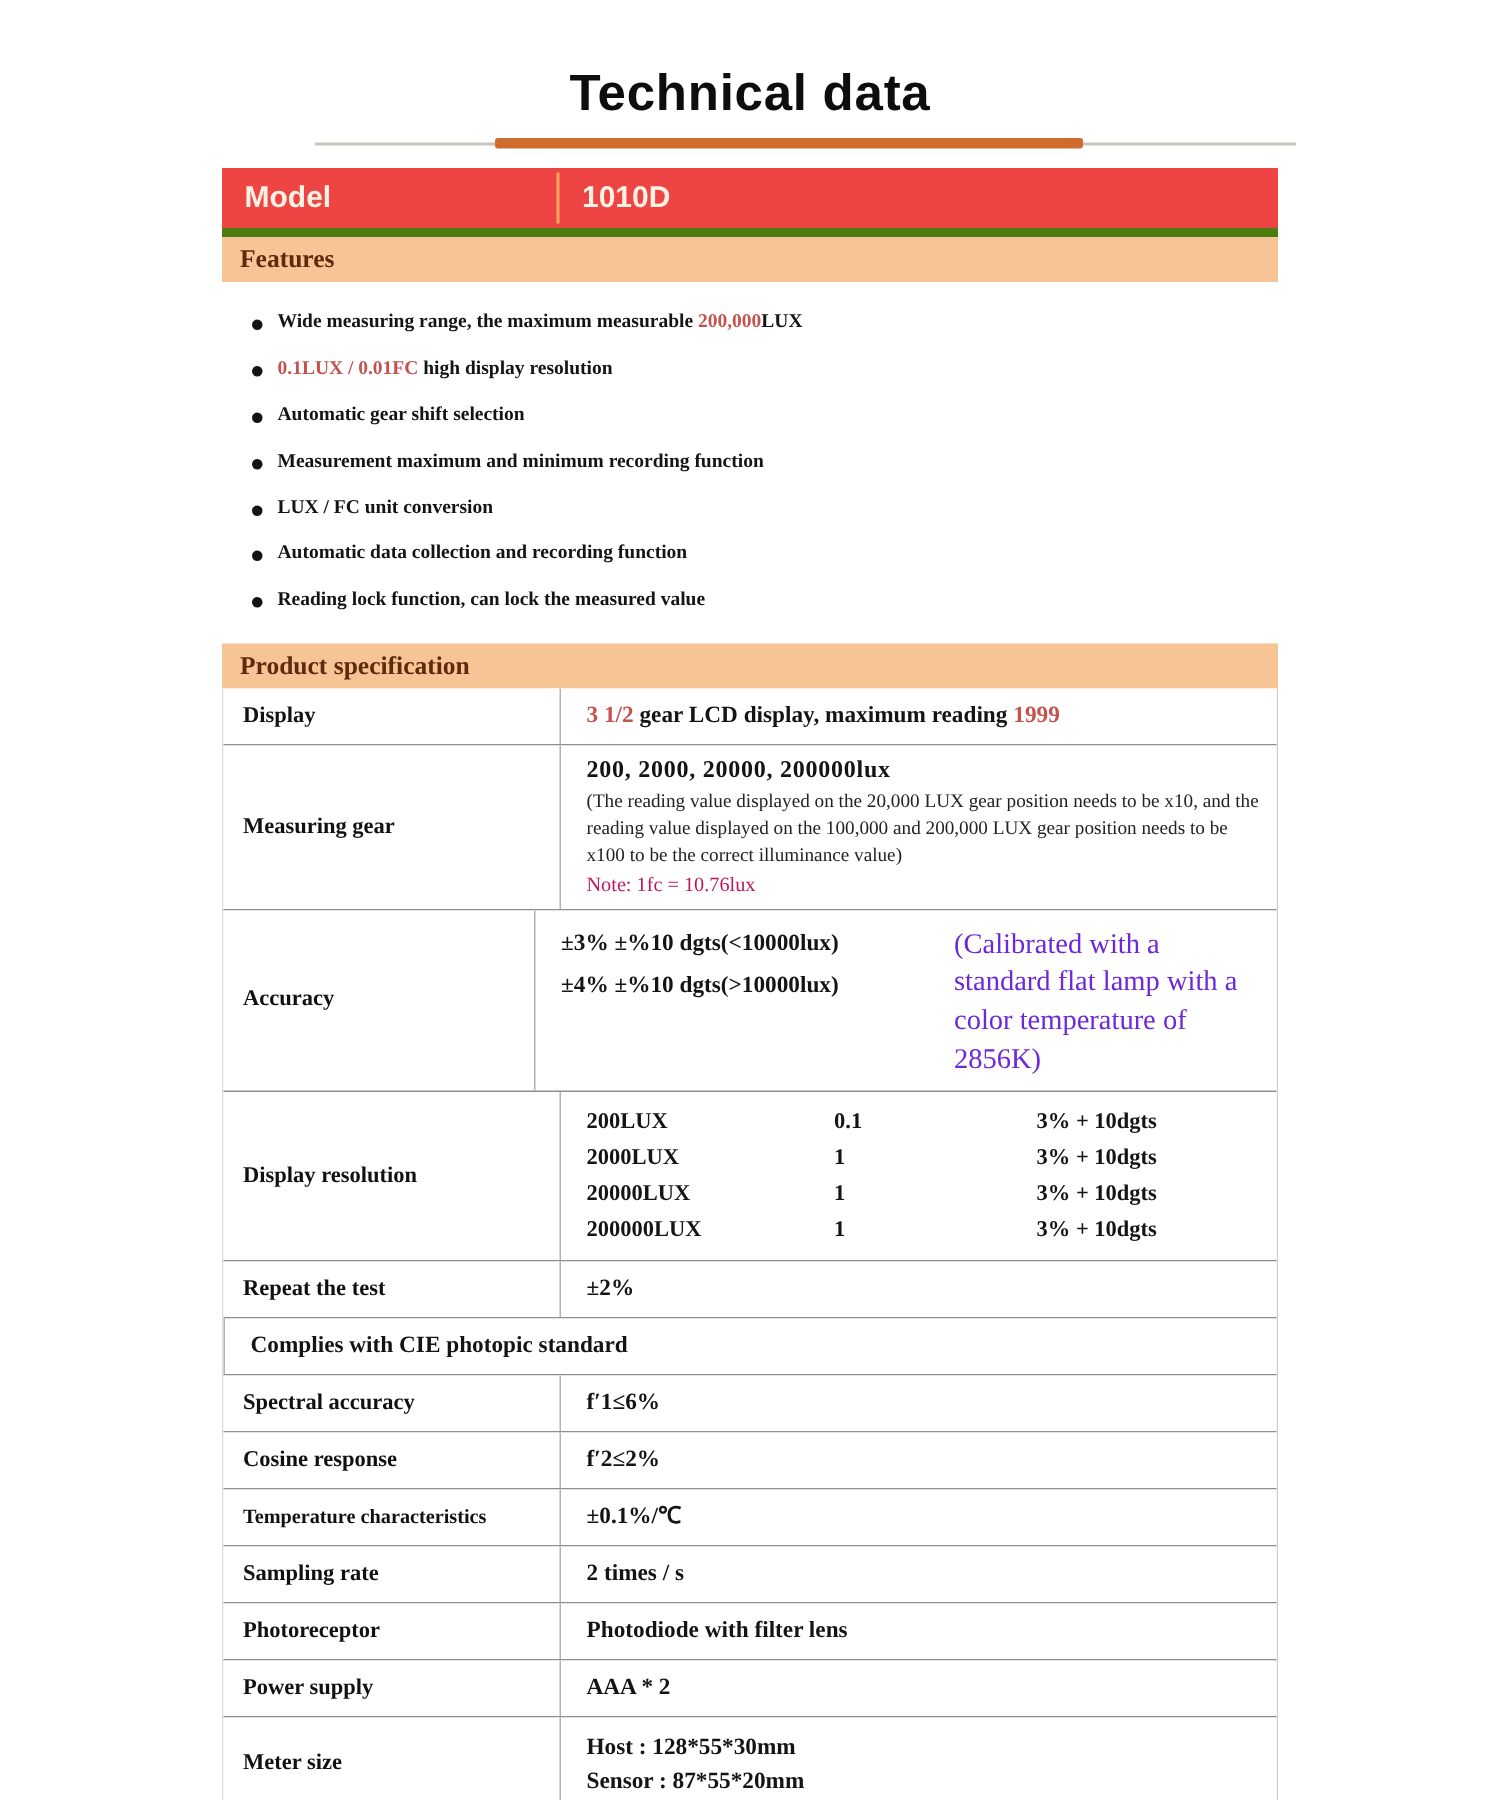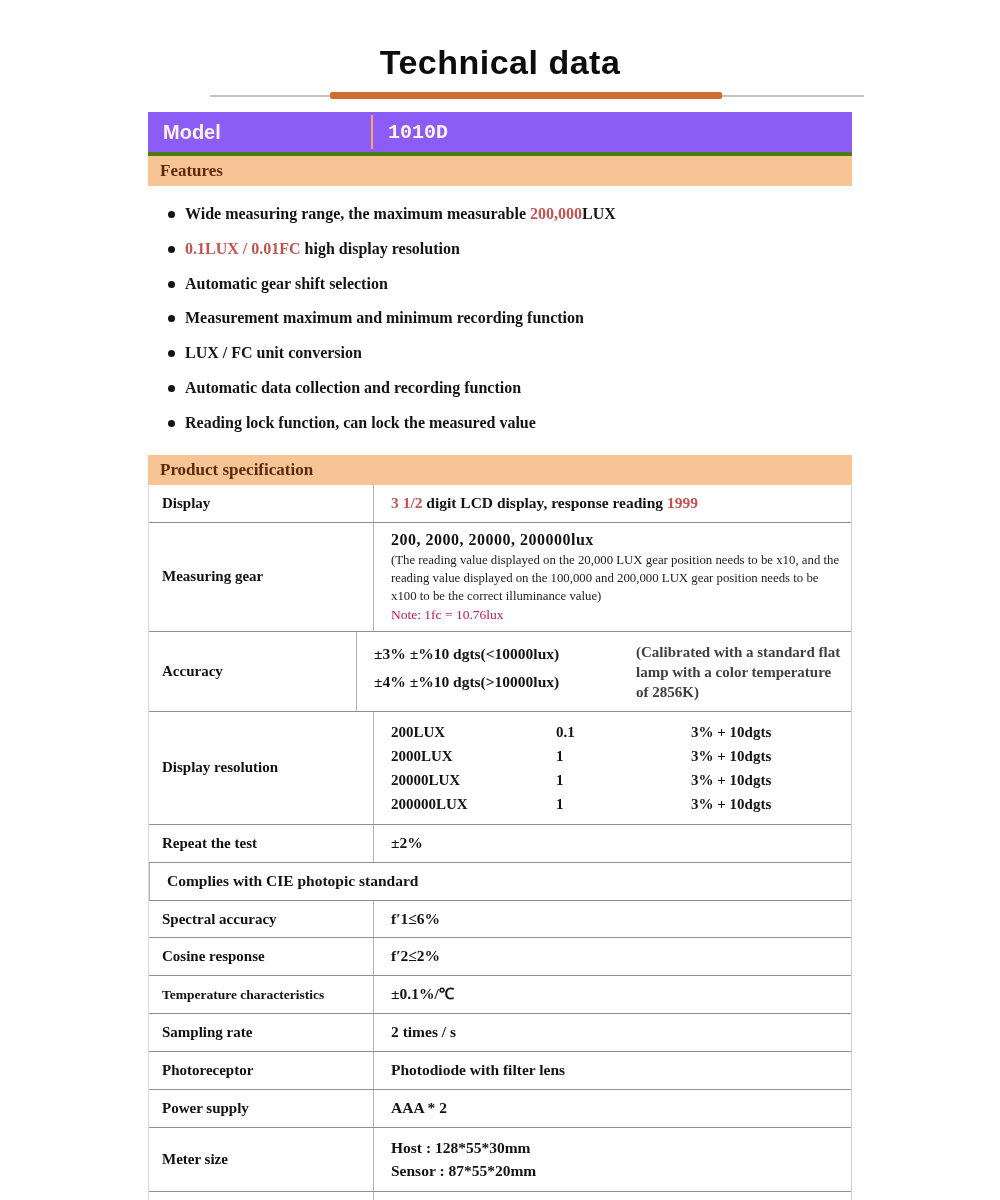--- a/index.html
+++ b/index.html
@@ -11,39 +11,39 @@
   .page-title{font-family:"Liberation Sans",sans-serif;font-weight:bold;font-size:34px;
               color:#0d0d0d;letter-spacing:0.5px;line-height:1.1;}
   .underline{position:absolute;top:92px;left:0;width:1000px;height:8px;}
   .underline .grayline{position:absolute;left:210px;top:3px;width:725px;height:2px;background:#c9c3be;}
   .underline .orangebar{position:absolute;left:330px;top:0;width:392px;height:7px;background:#d06c2e;border-radius:2px;}
 
   
   .table{position:absolute;left:148px;top:112px;width:704px;}
 
   
-  .model-row{display:flex;align-items:center;height:40px;background:#8b5cf6;
-             border-bottom:4px solid #4d7c0f;}
+  .model-row{display:flex;align-items:center;height:40px;background:#ef4444;
+             border-bottom:6px solid #4d7c0f;}
   .model-row .m-label{width:223px;padding-left:15px;box-sizing:border-box;
       font-family:"Liberation Sans",sans-serif;font-weight:bold;font-size:20px;color:#fcf2e4;}
   .model-row .m-divider{width:2px;height:34px;background:#f9a75c;}
   .model-row .m-value{flex:1;padding-left:15px;
-      font-family:Liberation Mono, monospace;font-weight:bold;font-size:20px;color:#fcf2e4;}
+      font-family:Liberation Sans, sans-serif;font-weight:bold;font-size:20px;color:#fcf2e4;}
 
   
   .section-bar{height:30px;background:#f7c495;display:flex;align-items:center;
                padding-left:12px;box-sizing:border-box;}
   .section-bar .s-title{font-weight:bold;font-size:17px;color:#5c2b0e;}
 
   
   .features-list{padding:11px 10px 14px 0;background:#ffffff;}
   .feature-item{display:flex;align-items:flex-start;padding:7px 0 7px 20px;}
   .feature-item .dot{width:7px;height:7px;border-radius:50%;background:#141414;
                      margin:7px 10px 0 0;flex:0 0 auto;}
-  .feature-text{font-weight:bold;font-size:16px;line-height:1.3;color:#141414;}
+  .feature-text{font-weight:bold;font-size:13px;line-height:1.3;color:#141414;}
   .red{color:#c4524e;}
 
   
   .spec-rows{border-left:1px solid #dcdcdc;border-right:1px solid #d0d0d0;}
   .spec-row{display:flex;border-bottom:1px solid #8f8f8f;background:#ffffff;min-height:35px;}
   .cell-label{width:224px;box-sizing:border-box;padding:9px 6px 9px 13px;
               font-weight:bold;font-size:15px;color:#111;display:flex;align-items:center;}
   .cell-label.small{font-size:13.5px;}
   .cell-value{flex:1;box-sizing:border-box;padding:8px 10px 8px 17px;
               border-left:1px solid #b3b3b3;display:flex;flex-direction:column;justify-content:center;}
@@ -52,21 +52,21 @@
 
   
   .mg-bold{font-weight:bold;font-size:16px;letter-spacing:0.5px;margin-bottom:2px;}
   .mg-paren{font-size:12.8px;line-height:1.42;color:#222;}
   .mg-note{font-size:13.5px;color:#be185d;margin-top:2px;}
 
   
   .acc-wrap{display:flex;align-items:flex-start;}
   .acc-lines{flex:0 0 262px;}
   .acc-line{font-weight:bold;font-size:15.5px;line-height:28px;}
-  .acc-note{width:205px;font-size:15px;line-height:1.35;color:#404040;padding-top:2px;font-weight:bold;}
+  .acc-note{width:205px;font-size:19px;line-height:1.35;color:#6d28d9;padding-top:2px;}
 
   
   .res-line{display:grid;grid-template-columns:165px 135px auto;line-height:24px;}
   .res-c{font-weight:bold;font-size:15px;}
 </style>
 </head>
 <body>
 
 <div id="page">
 
@@ -122,21 +122,21 @@
       </div>
 
     <div class="section-bar">
       <span class="s-title">Product specification</span>
     </div>
 
     <div class="spec-rows">
         <div class="spec-row">
           <div class="cell-label">Display</div>
           <div class="cell-value">
-            <div class="v-bold"><span class="red">3  1/2 </span><span>digit LCD display, response reading </span><span class="red">1999</span></div>
+            <div class="v-bold"><span class="red">3  1/2 </span><span>gear LCD display, maximum reading </span><span class="red">1999</span></div>
           </div>
         </div>
         <div class="spec-row">
           <div class="cell-label">Measuring gear</div>
           <div class="cell-value">
             <div class="mg-bold">200,  2000,  20000,  200000lux</div>
             <div class="mg-paren">(The reading value displayed on the 20,000 LUX gear position needs to be x10, and the reading value displayed on the 100,000 and 200,000 LUX gear position needs to be x100 to be the correct illuminance value)</div>
             <div class="mg-note">Note: 1fc = 10.76lux</div>
           </div>
         </div>

